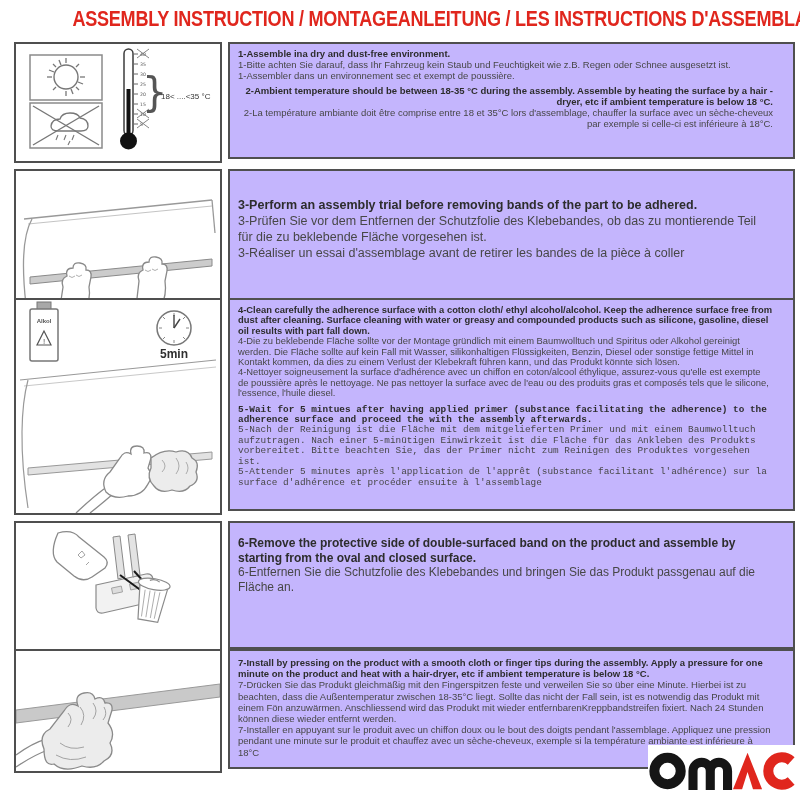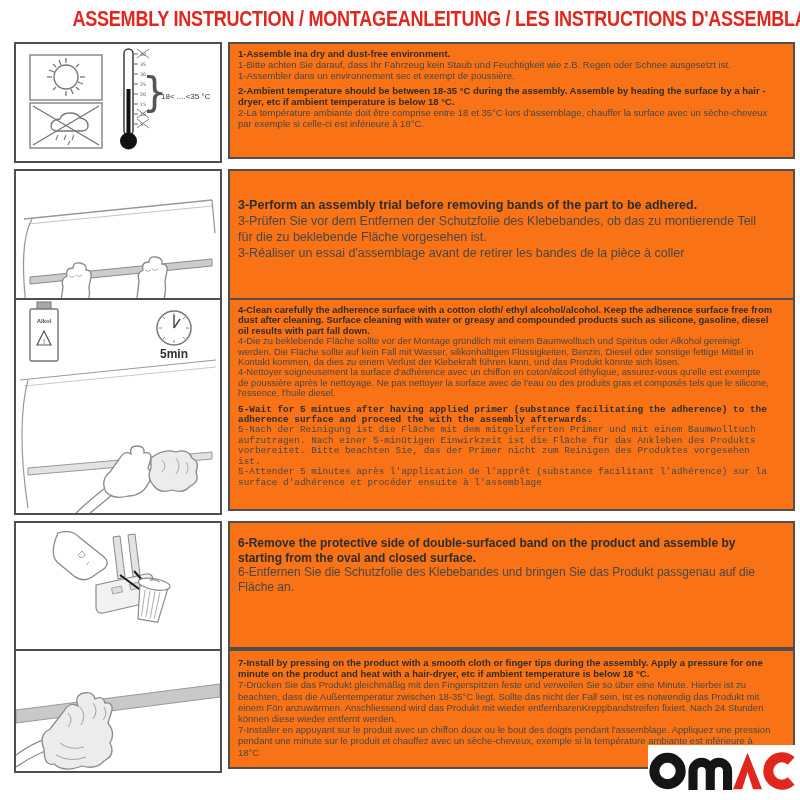--- a/index.html
+++ b/index.html
@@ -11,25 +11,25 @@
   .row{position:absolute;left:0;width:800px;}
   .r1{top:42px;height:121px;}
   .r2{top:169px;height:160px;}
   .r3{top:298px;height:217px;}
   .r4{top:521px;height:132px;}
   .r5{top:649px;height:124px;border-radius:25px;}
   .illus{position:absolute;left:14px;top:0;bottom:0;width:208px;border:2px solid #4f4f4f;
         background:#fff;box-sizing:border-box;}
   .illus svg{width:100%;height:100%;display:block;}
   .textbox{position:absolute;left:228px;top:0;bottom:4px;width:567px;border:2px solid #4f4f4f;
-        background:#f97316;box-sizing:border-box;overflow:hidden;padding:5px 20px 4px 8px;}
+        background:#c4b5fd;box-sizing:border-box;overflow:hidden;padding:5px 20px 4px 8px;}
   .en{font-weight:700;color:#2d2d2d;}
   .de,.fr{font-weight:400;color:#474747;}
   .t1{font-size:9.5px;line-height:10.8px;}
-  .t1 .step + .step{margin-top:5px;}
+  .t1 .step + .step{margin-top:5px;text-align:right;}
   .t2{font-size:12.5px;line-height:16px;padding-top:26px;}
   .t3{font-size:9.4px;line-height:10.4px;}
   .t3 .step + .step{margin-top:6px;font-family:Liberation Mono, monospace;}
   .t4{font-size:12px;line-height:14.5px;padding-top:13px;}
   .t5{font-size:9.5px;line-height:11.2px;padding-top:6px;}
   .logo{position:absolute;left:648px;top:745px;width:150px;height:52px;background:#fff;
         display:flex;align-items:center;justify-content:center;}
 </style>
 </head>
 <body>

